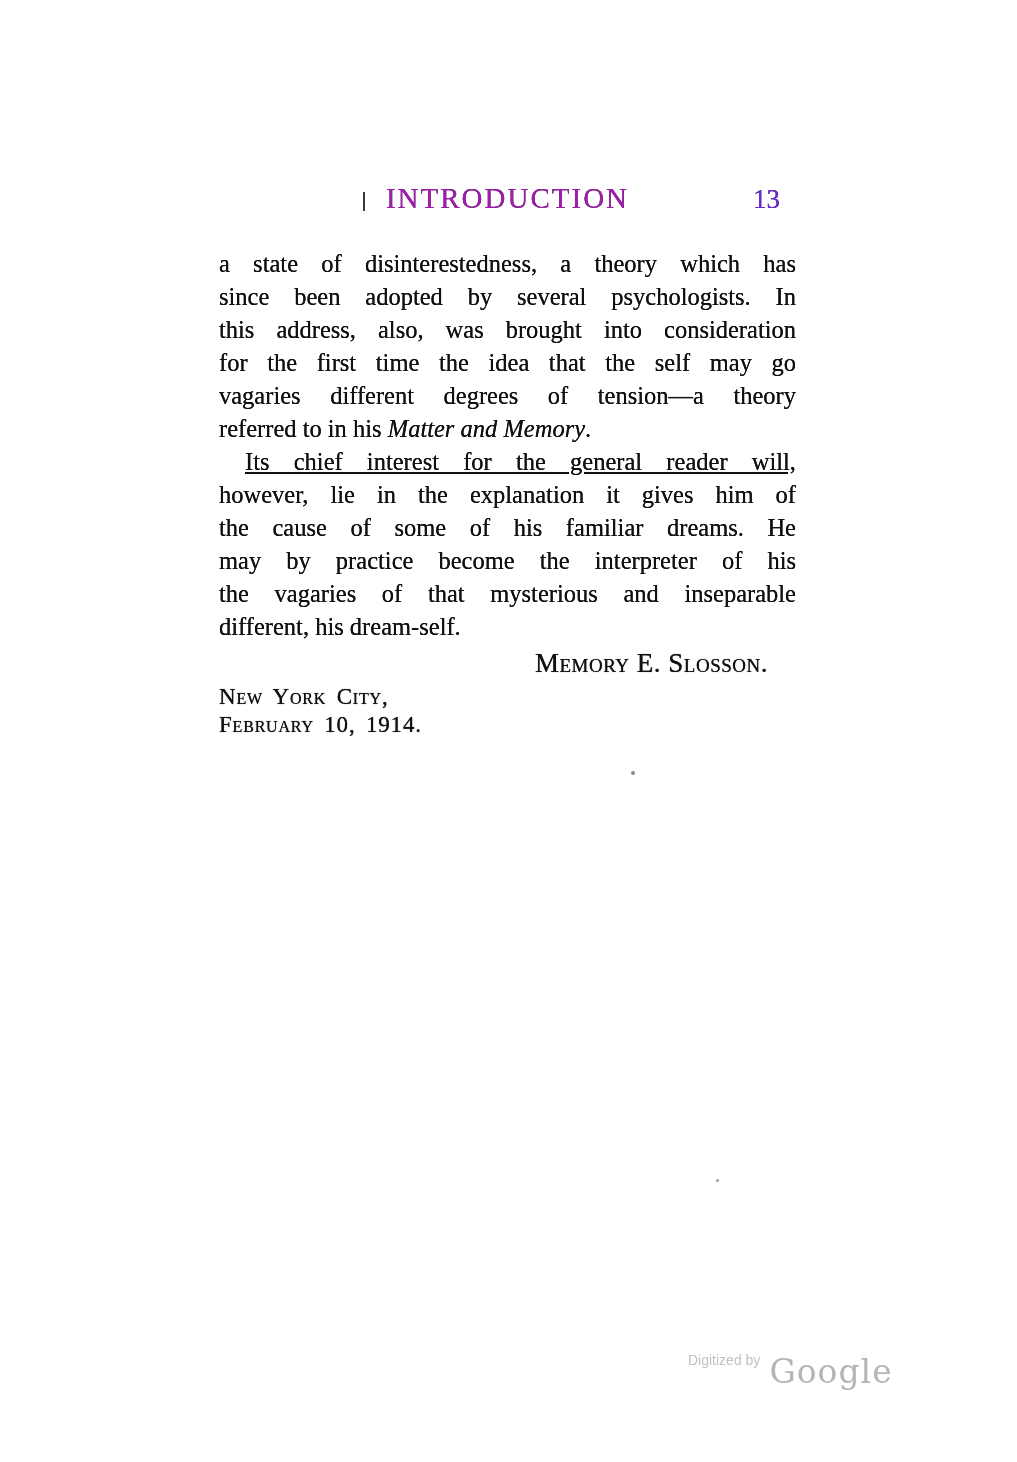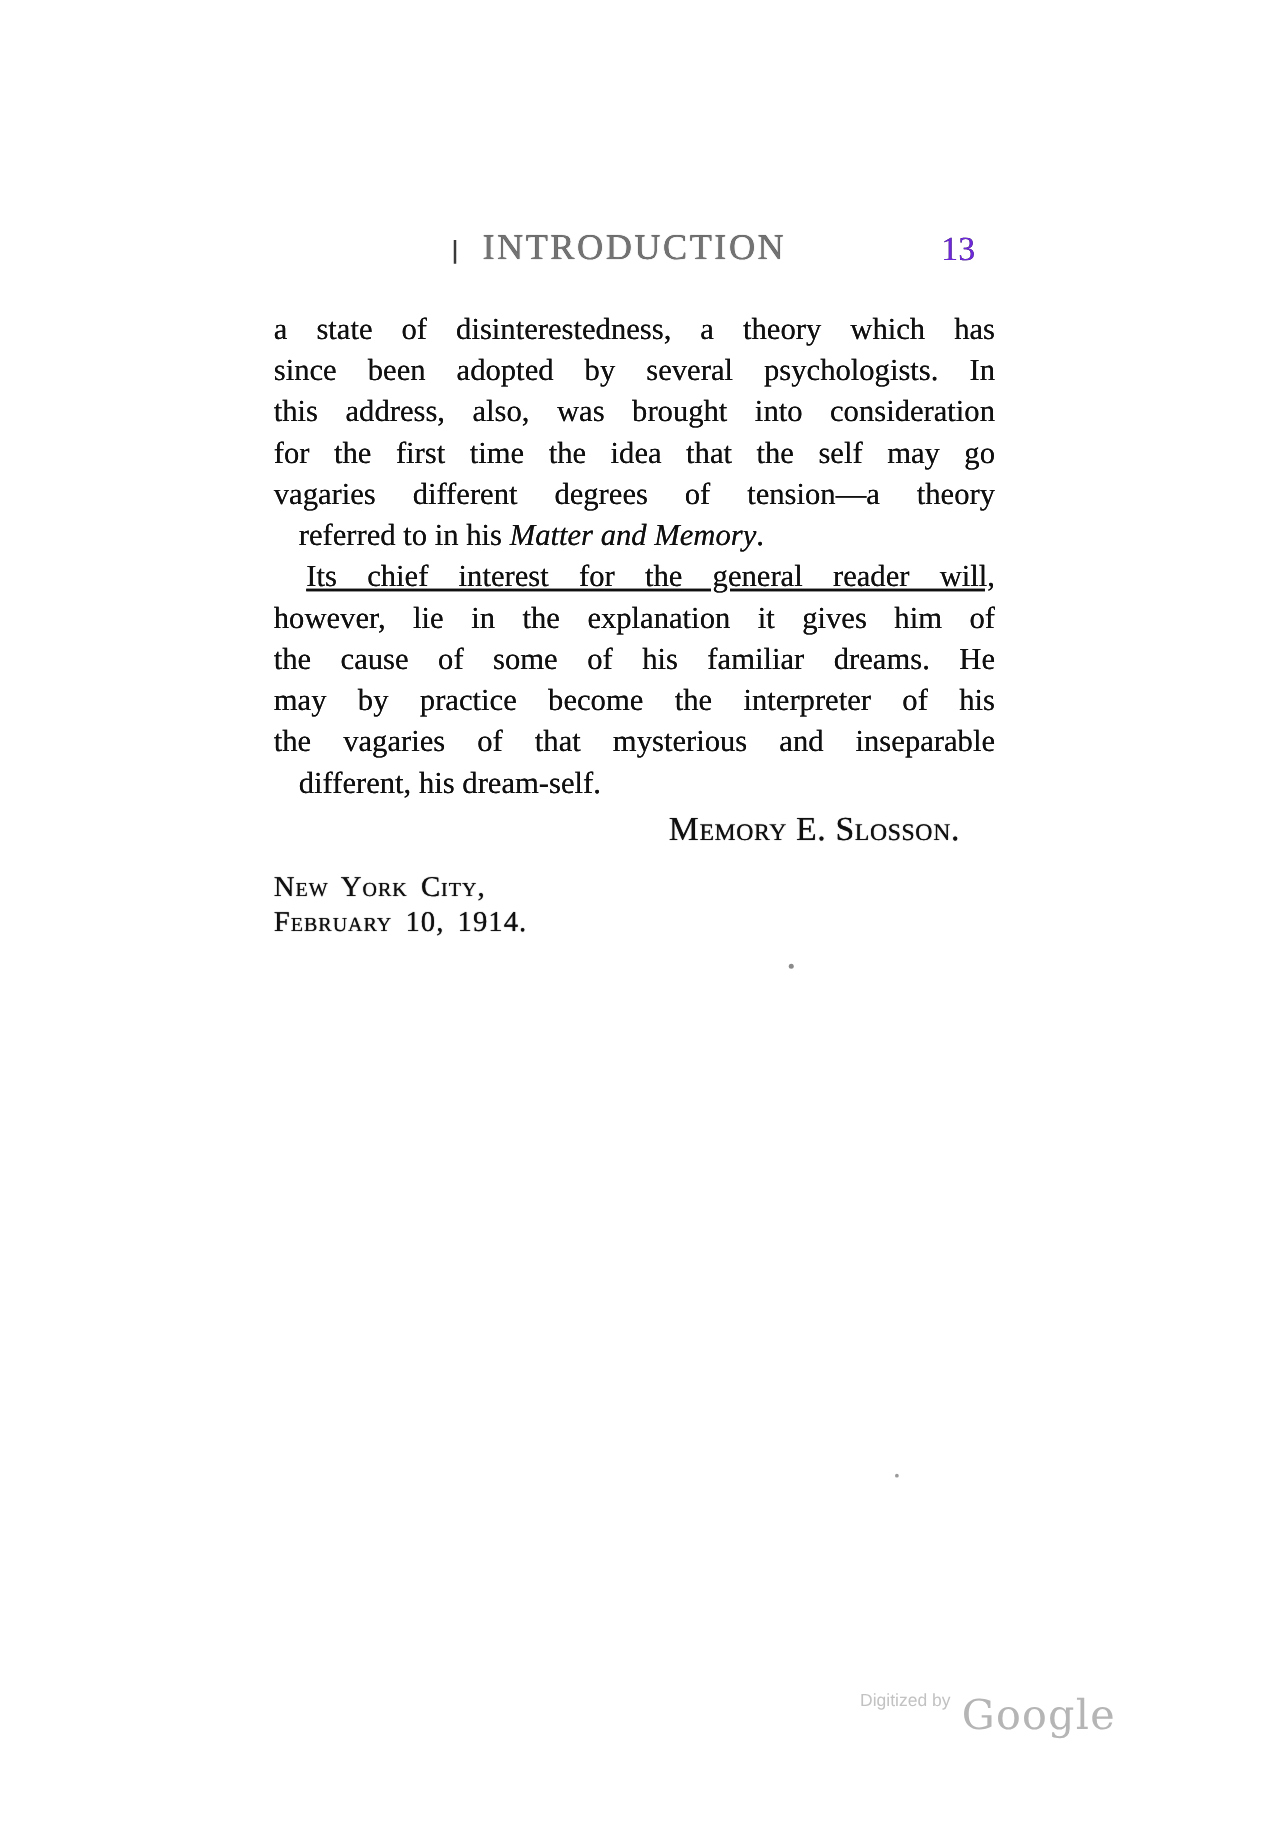--- a/index.html
+++ b/index.html
@@ -25,21 +25,21 @@
     height: 36px;
   }
   .page-title {
     position: absolute;
     left: 0;
     right: 0;
     text-align: center;
     font-size: 29px;
     letter-spacing: 2px;
     font-weight: normal;
-    color: #737373;
+    color: #a21caf;
     text-shadow: 0 0 0.6px #1a1a1a;
   }
   .page-number {
     position: absolute;
     right: 16px;
     top: 2px;
     font-size: 27px;
     color: #6d28d9;
     text-shadow: 0 0 0.5px #1a1a1a;
   }
@@ -64,41 +64,40 @@
   }
   .line {
     text-align: justify;
     text-align-last: justify;
     white-space: nowrap;
     height: 33px;
   }
   .line.last {
     text-align-last: left;
     white-space: normal;
-    margin-left: 20px;
   }
   .line.indent {
     text-indent: 26px;
     text-decoration: underline;
   }
   .italic { font-style: italic; }
   
   .signature-line {
     margin-top: 4px;
     text-align: right;
     padding-right: 28px;
     font-variant: small-caps;
     font-size: 27px;
     line-height: 33px;
     letter-spacing: 0.5px;
     color: #101010;
     text-shadow: 0 0 0.7px #101010;
   }
   .address-block {
-    margin-top: 16px;
+    margin-top: 3px;
     font-variant: small-caps;
     font-size: 23px;
     line-height: 28px;
     letter-spacing: 0.8px;
     color: #101010;
     text-shadow: 0 0 0.8px #101010;
   }
   .address-block div { word-spacing: 4px; }
   
   .speck {

